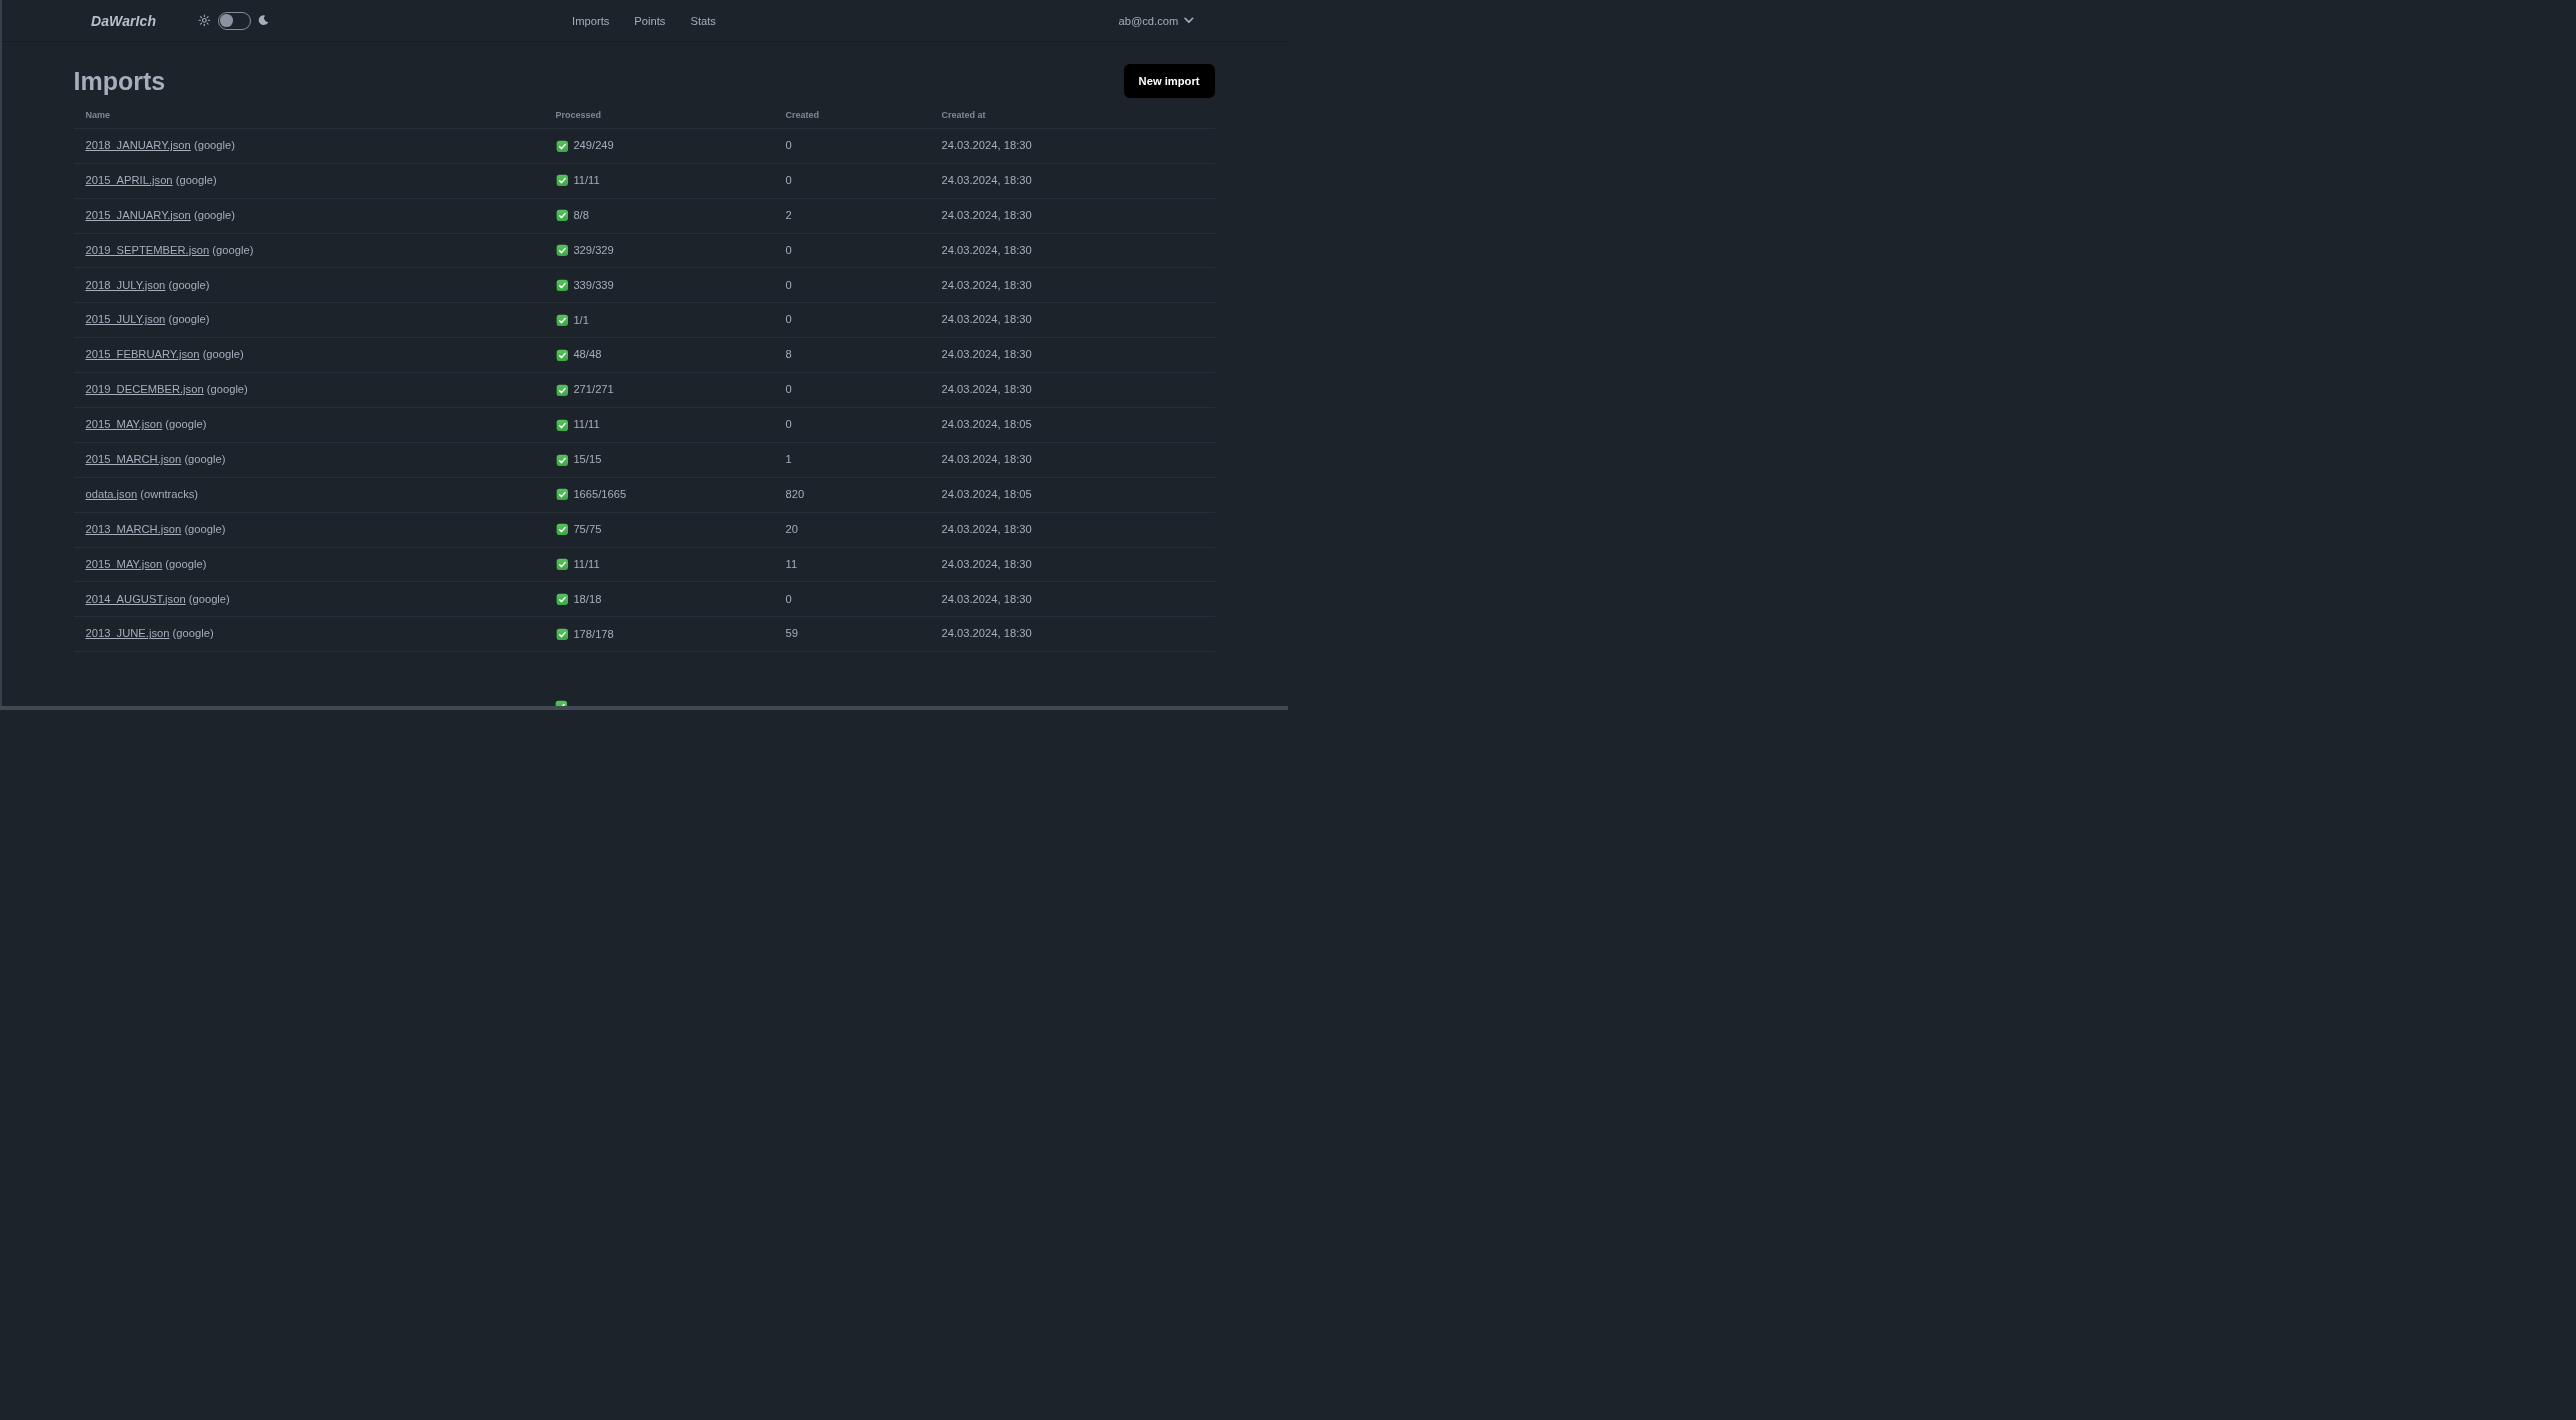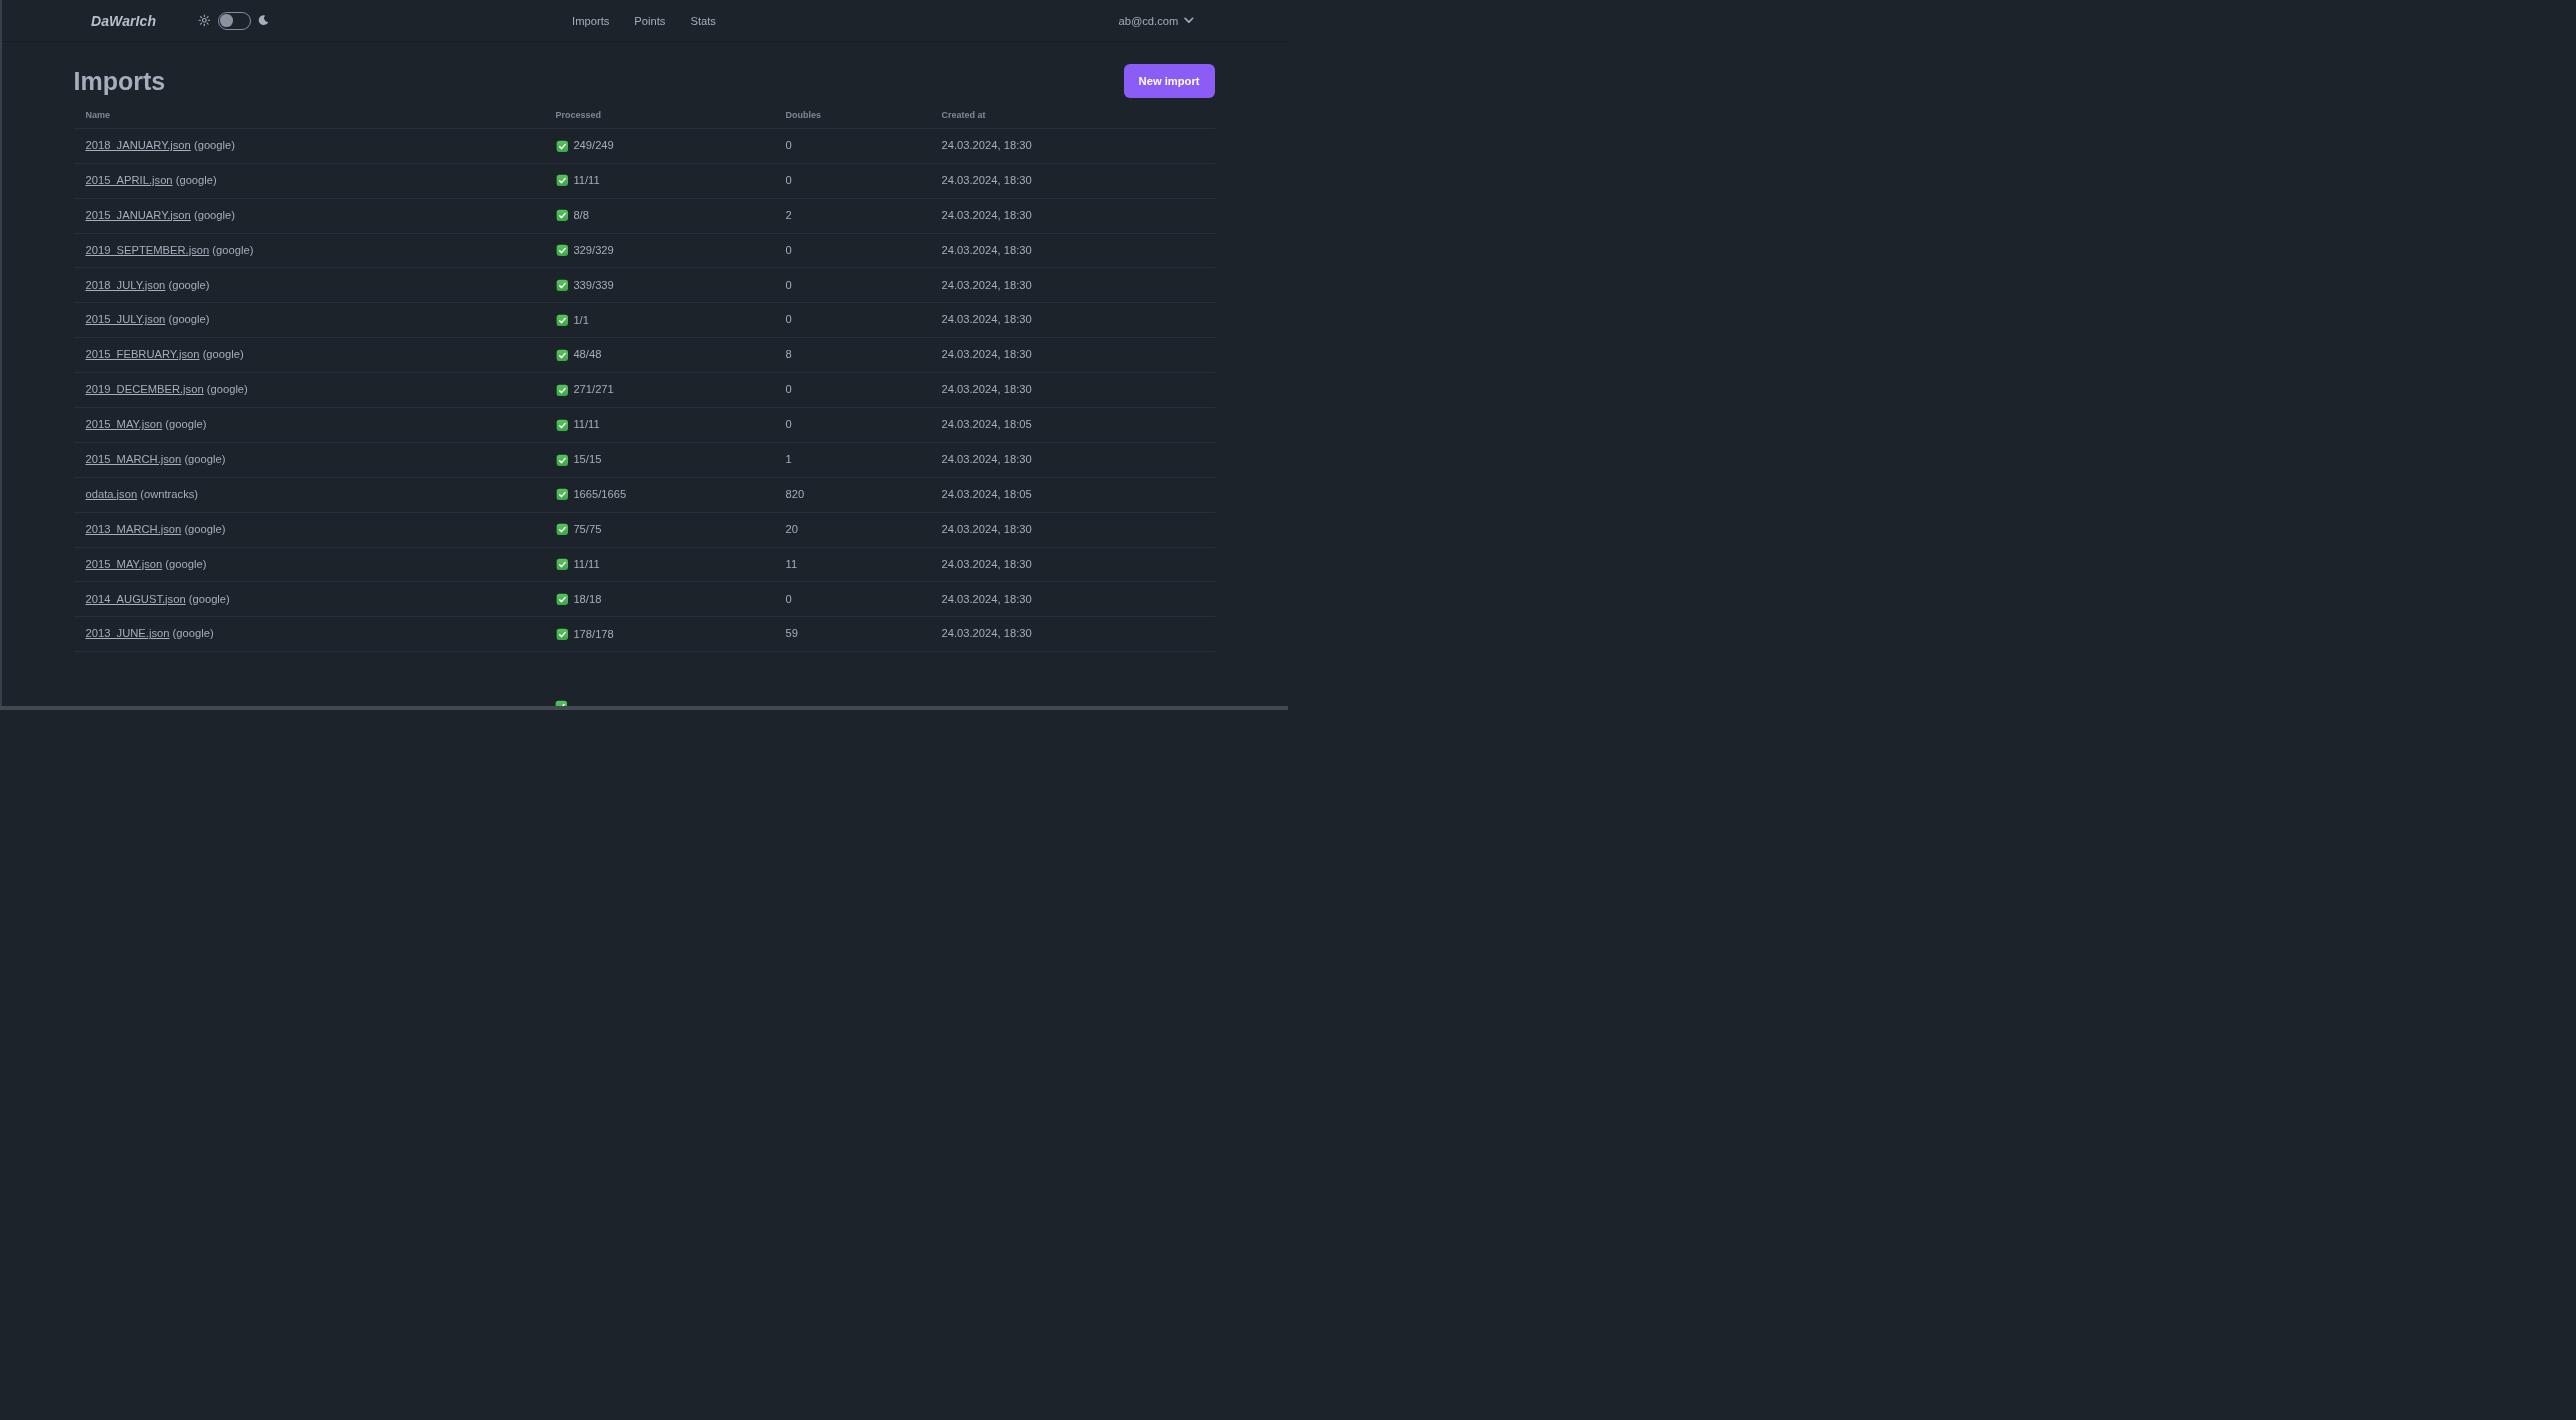--- a/index.html
+++ b/index.html
@@ -42,21 +42,21 @@
 
   
   .container{width:1141px;margin:0 auto;}
   .page-header{
     margin-top:22.4px;
     display:flex;justify-content:space-between;align-items:center;
     height:34px;
   }
   .page-title{font-size:25px;font-weight:bold;color:#a6adbb;margin:0;line-height:31px;}
   .btn-primary{
-    background:#8b5cf6;color:#ffffff;border:none;border-radius:6px;
+    background:#000000;color:#ffffff;border:none;border-radius:6px;
     font-size:11.2px;font-weight:600;
     padding:0 15px;height:34px;line-height:34px;
     cursor:pointer;font-family:inherit;
   }
 
   table.imports{
     width:100%;border-collapse:collapse;table-layout:fixed;margin-top:7.5px;
   }
   col.c-name{width:470px;} col.c-proc{width:230px;} col.c-dbl{width:156px;}
   th{
@@ -147,21 +147,21 @@
     <colgroup>
         <col class="c-name">
         <col class="c-proc">
         <col class="c-dbl">
         <col>
       </colgroup>
     <thead>
       <tr>
         <th>Name</th>
         <th>Processed</th>
-        <th>Doubles</th>
+        <th>Created</th>
         <th>Created at</th>
       </tr>
     </thead>
     <tbody id="rows">
   <tr>
     <td>
       <a class="file-link">2018_JANUARY.json</a>
       <span class="file-source"> (google)</span>
     </td>
     <td>

